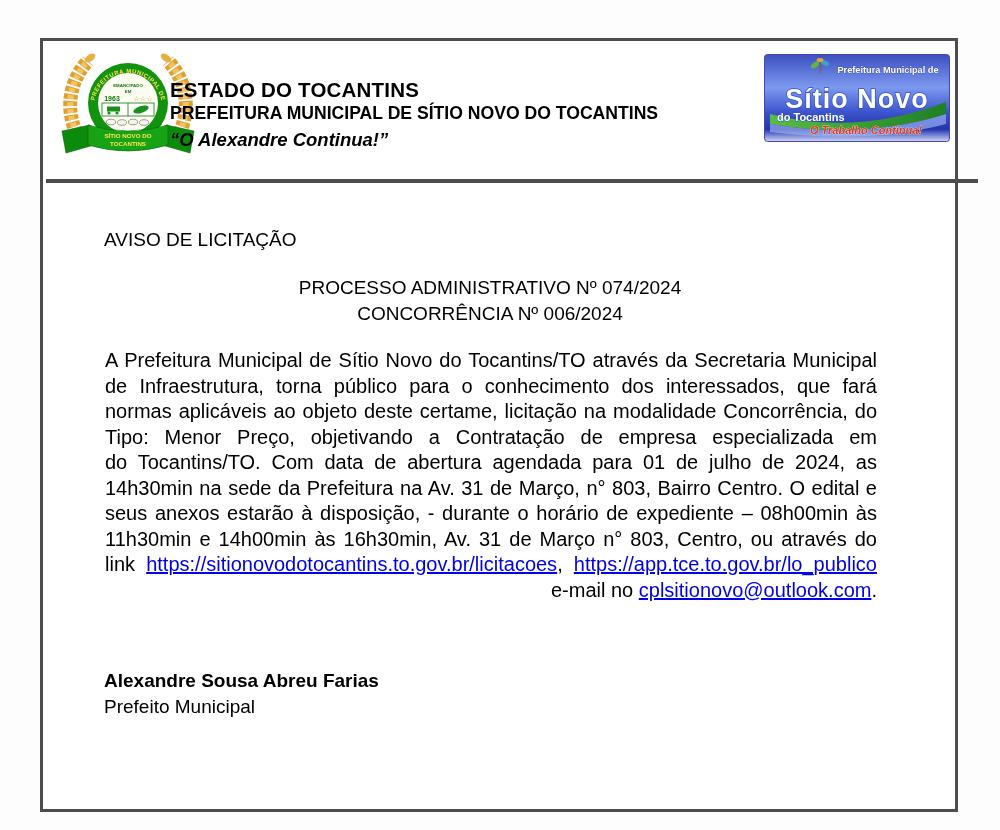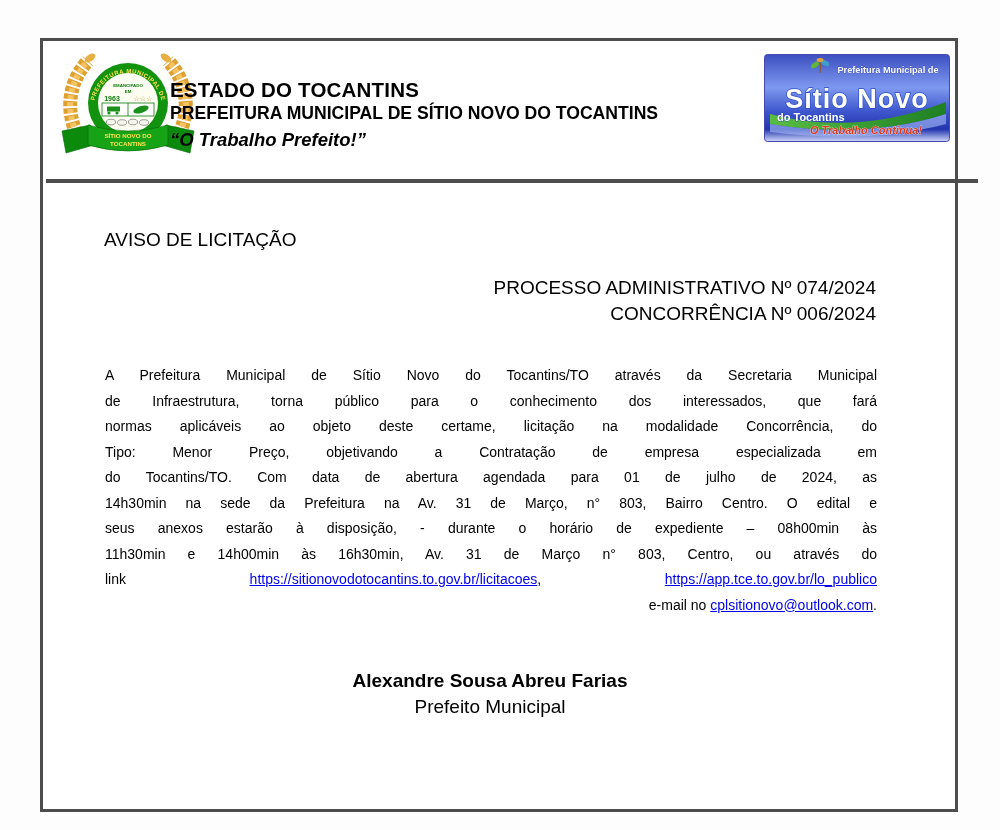--- a/index.html
+++ b/index.html
@@ -25,32 +25,32 @@
   .head-muni  { font-size:17.6px; font-weight:bold; line-height:23px; }
   .head-motto { font-size:18.5px; font-weight:bold; font-style:italic; line-height:24px; margin-top:3px; }
   .banner { position:absolute; left:764px; top:54px; width:186px; height:88px; }
 
   .doc-heading {
     position:absolute; left:104px; top:227px; width:772px;
     font-size:19px; line-height:25px;
   }
   .doc-subheads {
     position:absolute; left:104px; top:275px; width:772px;
-    text-align:right; font-size:19px; line-height:25.5px;
+    text-align:center; font-size:19px; line-height:25.5px;
   }
   .doc-paragraph {
-    position:absolute; left:105px; top:363px; width:772px;
-    font-size:14px;
+    position:absolute; left:105px; top:348px; width:772px;
+    font-size:20px;
   }
   .pline { line-height:25.5px;text-align:right; }
   .pline.j { text-align:justify; text-align-last:justify; }
   a.doc-link { color:var(--link-color,#0000e8); text-decoration:underline; cursor:pointer; }
   .signature {
     position:absolute; left:104px; top:668px; width:772px;
-    text-align:center; font-size:19px; line-height:26px;
+    text-align:left; font-size:19px; line-height:26px;
   }
   .sig-name { font-weight:bold; }
 </style>
 </head>
 <body>
 
 <div class="page-frame"></div>
 
 <svg class="crest" viewBox="0 0 152 120">
   <defs>
@@ -92,21 +92,21 @@
     <path d="M142 84 L114 78 L110 98 L138 106 Z" fill="#0C8A0C" stroke="#076607" stroke-width="0.6"></path>
     <path d="M36 78 Q76 90 116 78 L116 98 Q76 110 36 98 Z" fill="#16A316" stroke="#076607" stroke-width="0.6"></path>
     <text x="76" y="91" text-anchor="middle" font-size="6.2" font-weight="bold" fill="#FFE14D">SÍTIO NOVO DO</text>
     <text x="76" y="99" text-anchor="middle" font-size="6.2" font-weight="bold" fill="#FFE14D">TOCANTINS</text>
   </g>
 </svg>
 
 <div class="center-head">
   <div class="head-state">ESTADO DO TOCANTINS</div>
   <div class="head-muni">PREFEITURA MUNICIPAL DE SÍTIO NOVO DO TOCANTINS</div>
-  <div class="head-motto">“O Trabalho Prefeito!”</div>
+  <div class="head-motto">“O Alexandre Continua!”</div>
 </div>
 
 <svg class="banner" viewBox="0 0 186 88">
   <defs>
     <linearGradient id="bgGrad" x1="0" y1="0" x2="0" y2="1">
       <stop offset="0" stop-color="#3c4fc0"></stop>
       <stop offset="0.38" stop-color="#7e99f0"></stop>
       <stop offset="0.66" stop-color="#3d55cc"></stop>
       <stop offset="0.86" stop-color="#2334ae"></stop>
       <stop offset="1" stop-color="#cfd9f8"></stop>

